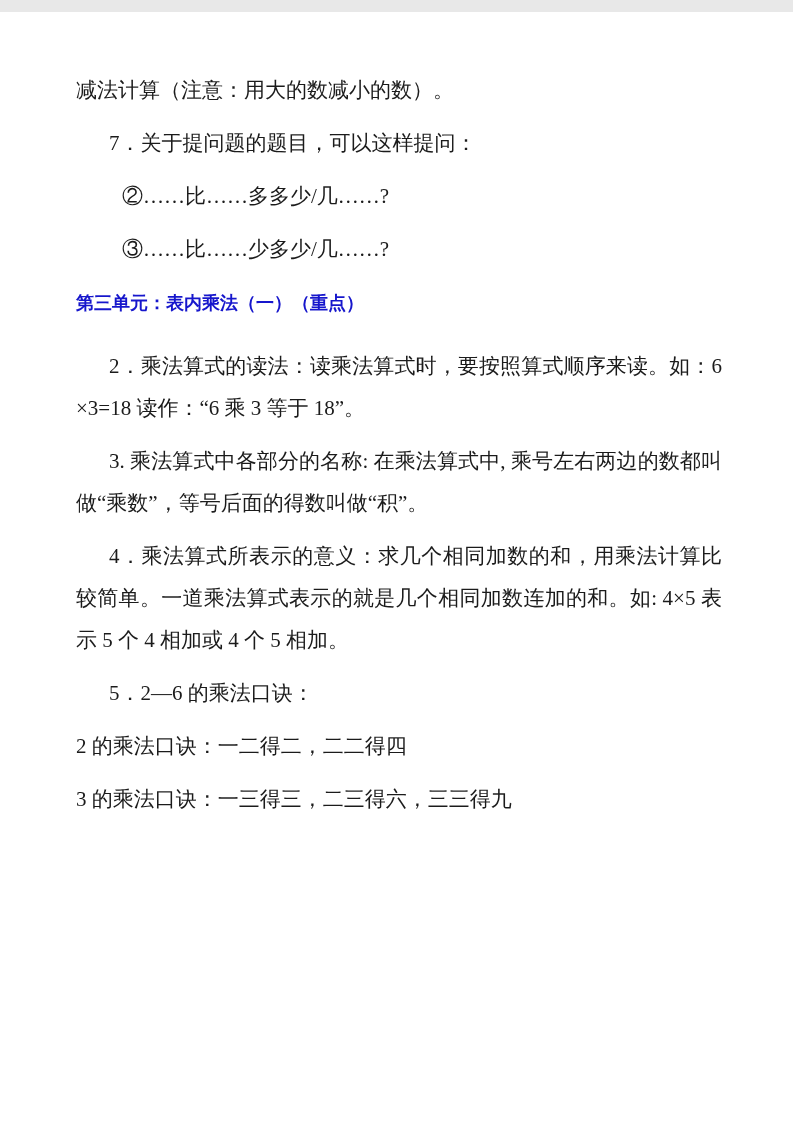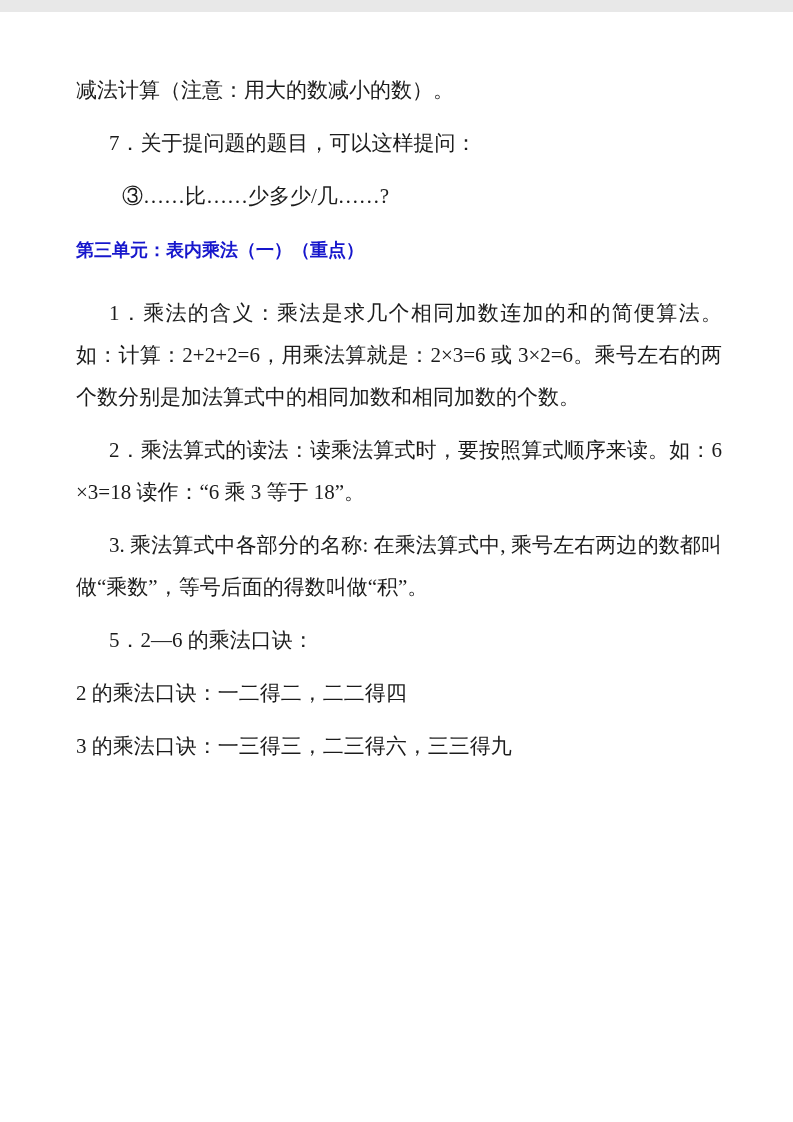--- a/index.html
+++ b/index.html
@@ -46,31 +46,32 @@
 <body>
 
 <div class="page">
   <div class="content">
 
     <p class="line">减法计算（注意：用大的数减小的数）。</p>
 
     <p class="line indent-num">7．关于提问题的题目，可以这样提问：</p>
 
 
+    <p class="line indent-circ">②……比……多多少/几……?</p>
 
     <p class="line indent-circ">③……比……少多少/几……?</p>
 
     <h2 class="section-heading">第三单元：表内乘法（一）（重点）</h2>
 
-    <p class="line indent-num">1．乘法的含义：乘法是求几个相同加数连加的和的简便算法。如：计算：2+2+2=6，用乘法算就是：2×3=6 或 3×2=6。乘号左右的两个数分别是加法算式中的相同加数和相同加数的个数。</p>
 
     <p class="line indent-num">2．乘法算式的读法：读乘法算式时，要按照算式顺序来读。如：6×3=18 读作：“6 乘 3 等于 18”。</p>
 
     <p class="line indent-num">3. 乘法算式中各部分的名称: 在乘法算式中, 乘号左右两边的数都叫做“乘数”，等号后面的得数叫做“积”。</p>
 
+    <p class="line indent-num">4．乘法算式所表示的意义：求几个相同加数的和，用乘法计算比较简单。一道乘法算式表示的就是几个相同加数连加的和。如: 4×5 表示 5 个 4 相加或 4 个 5 相加。</p>
 
     <p class="line indent-num">5．2—6 的乘法口诀：</p>
 
     <p class="line">2 的乘法口诀：一二得二，二二得四</p>
 
     <p class="line">3 的乘法口诀：一三得三，二三得六，三三得九</p>
 
 
   </div>
 </div>

